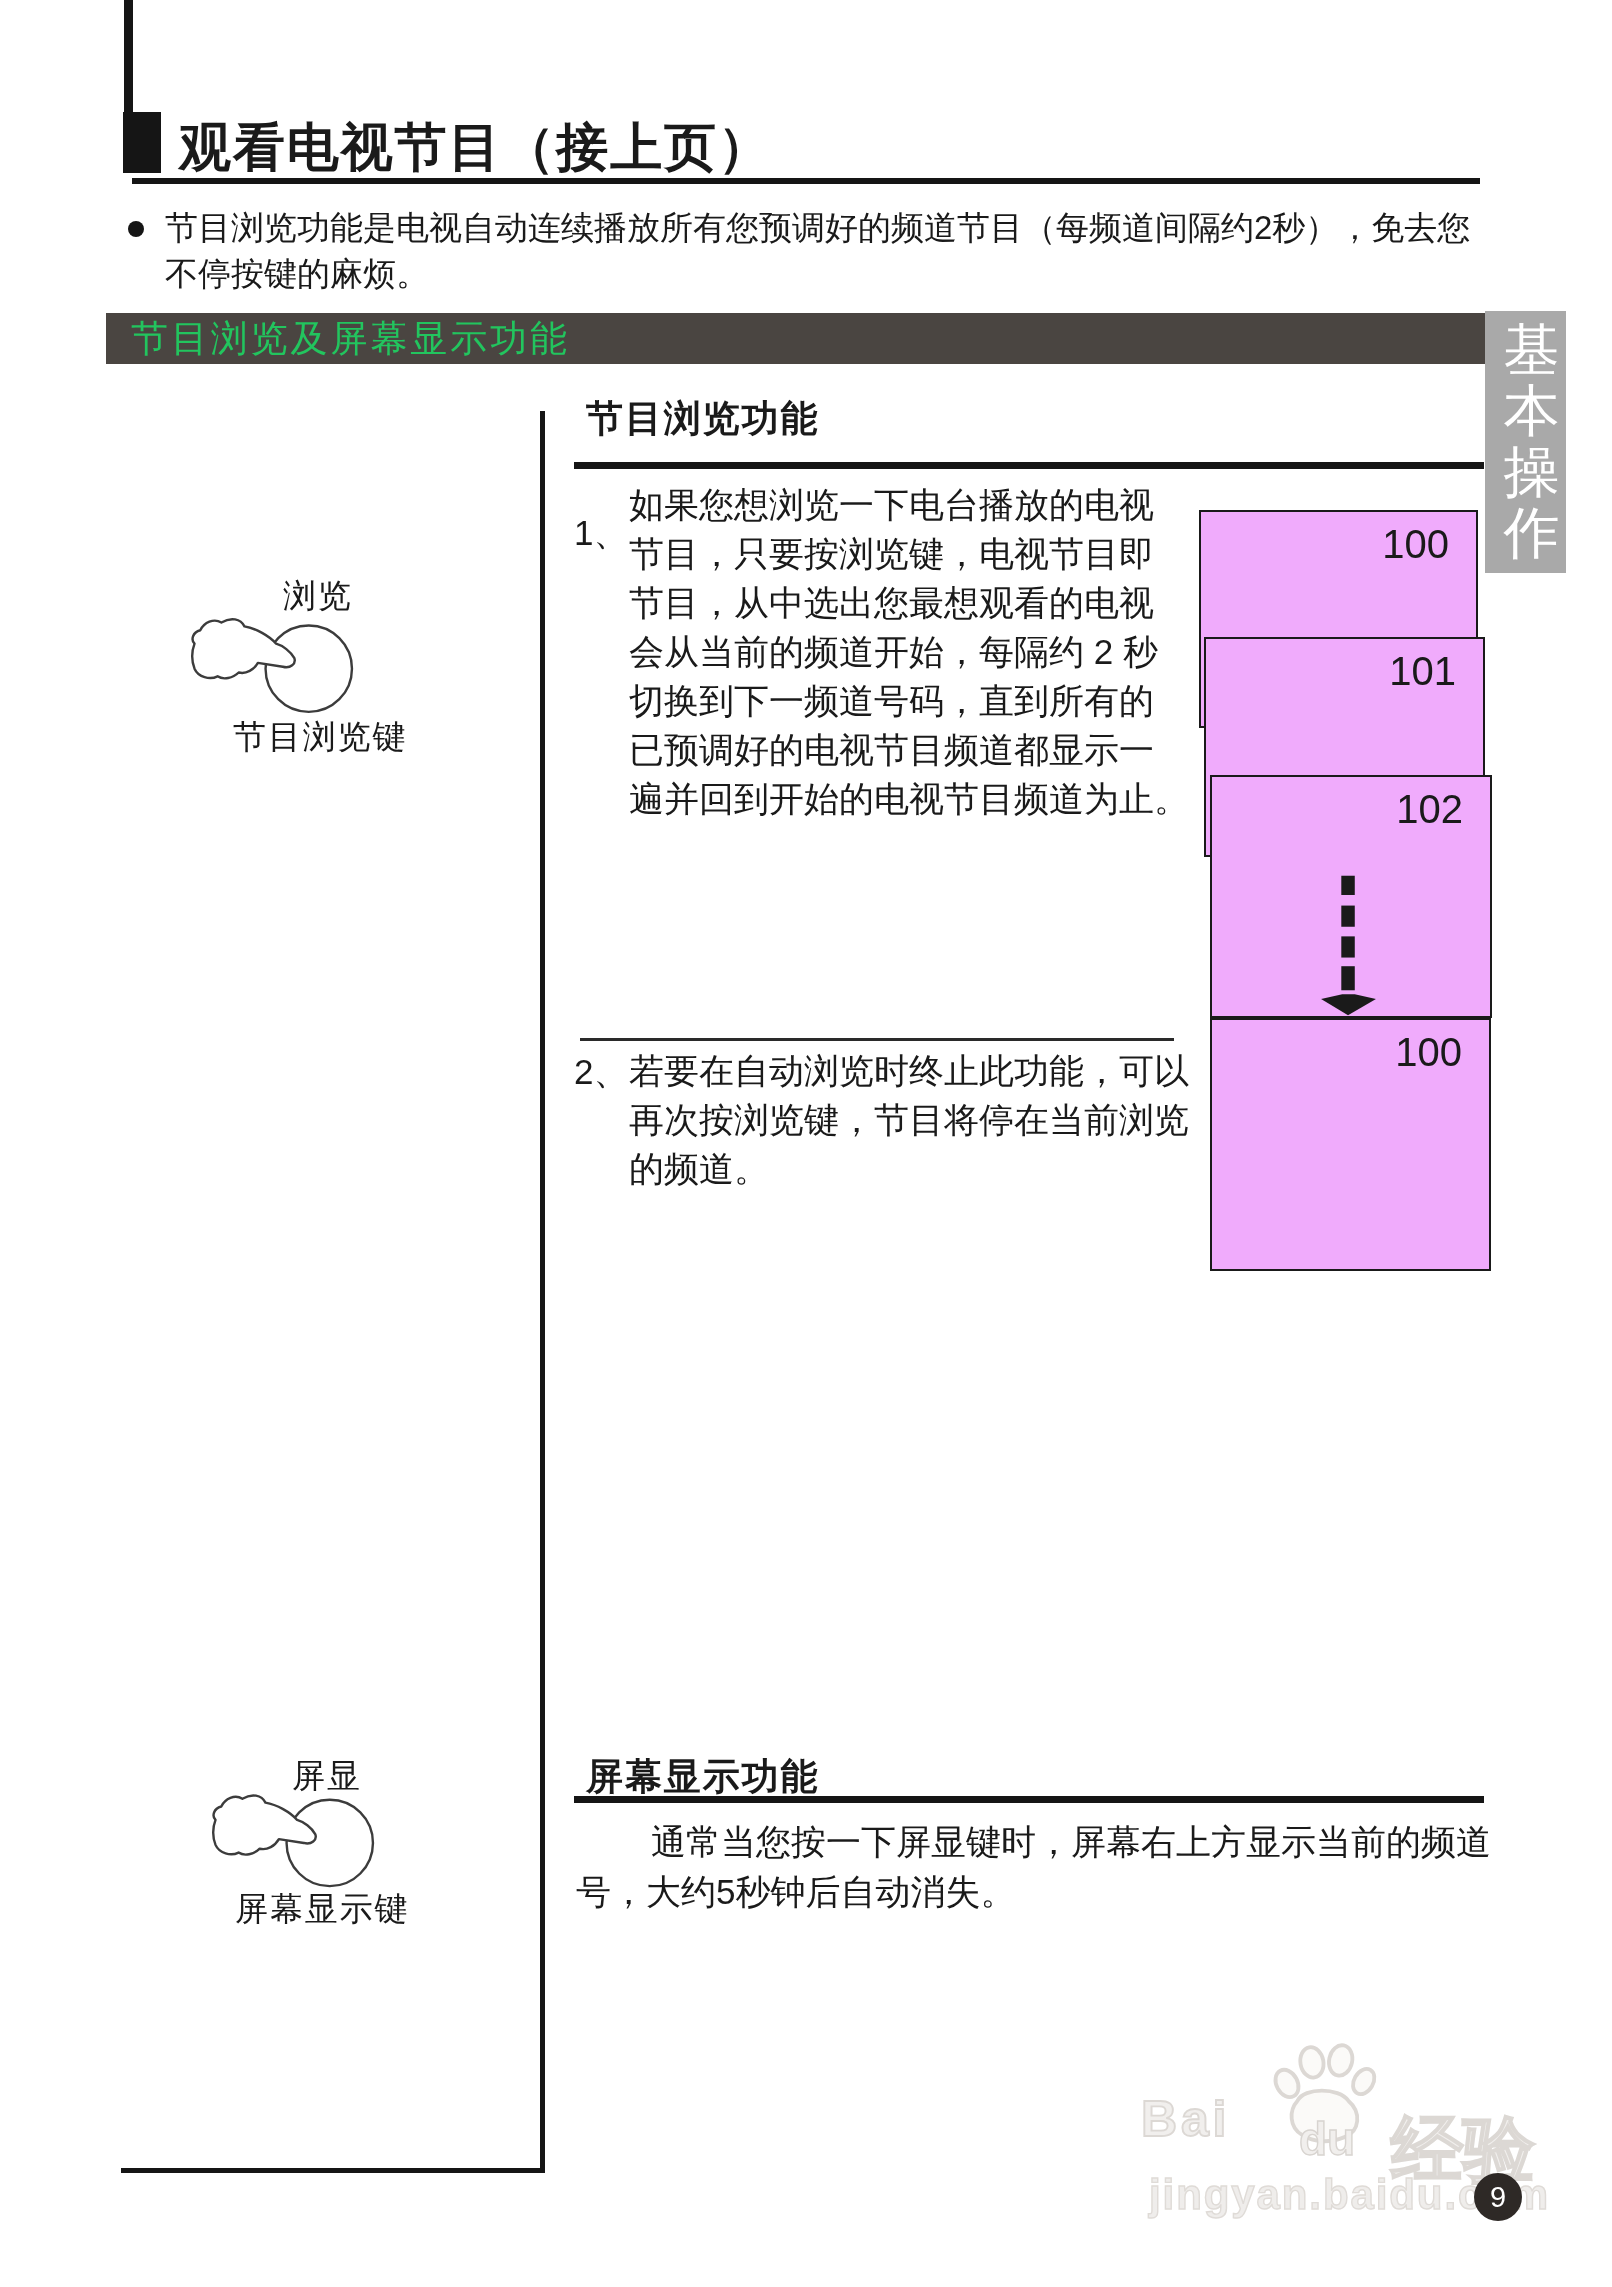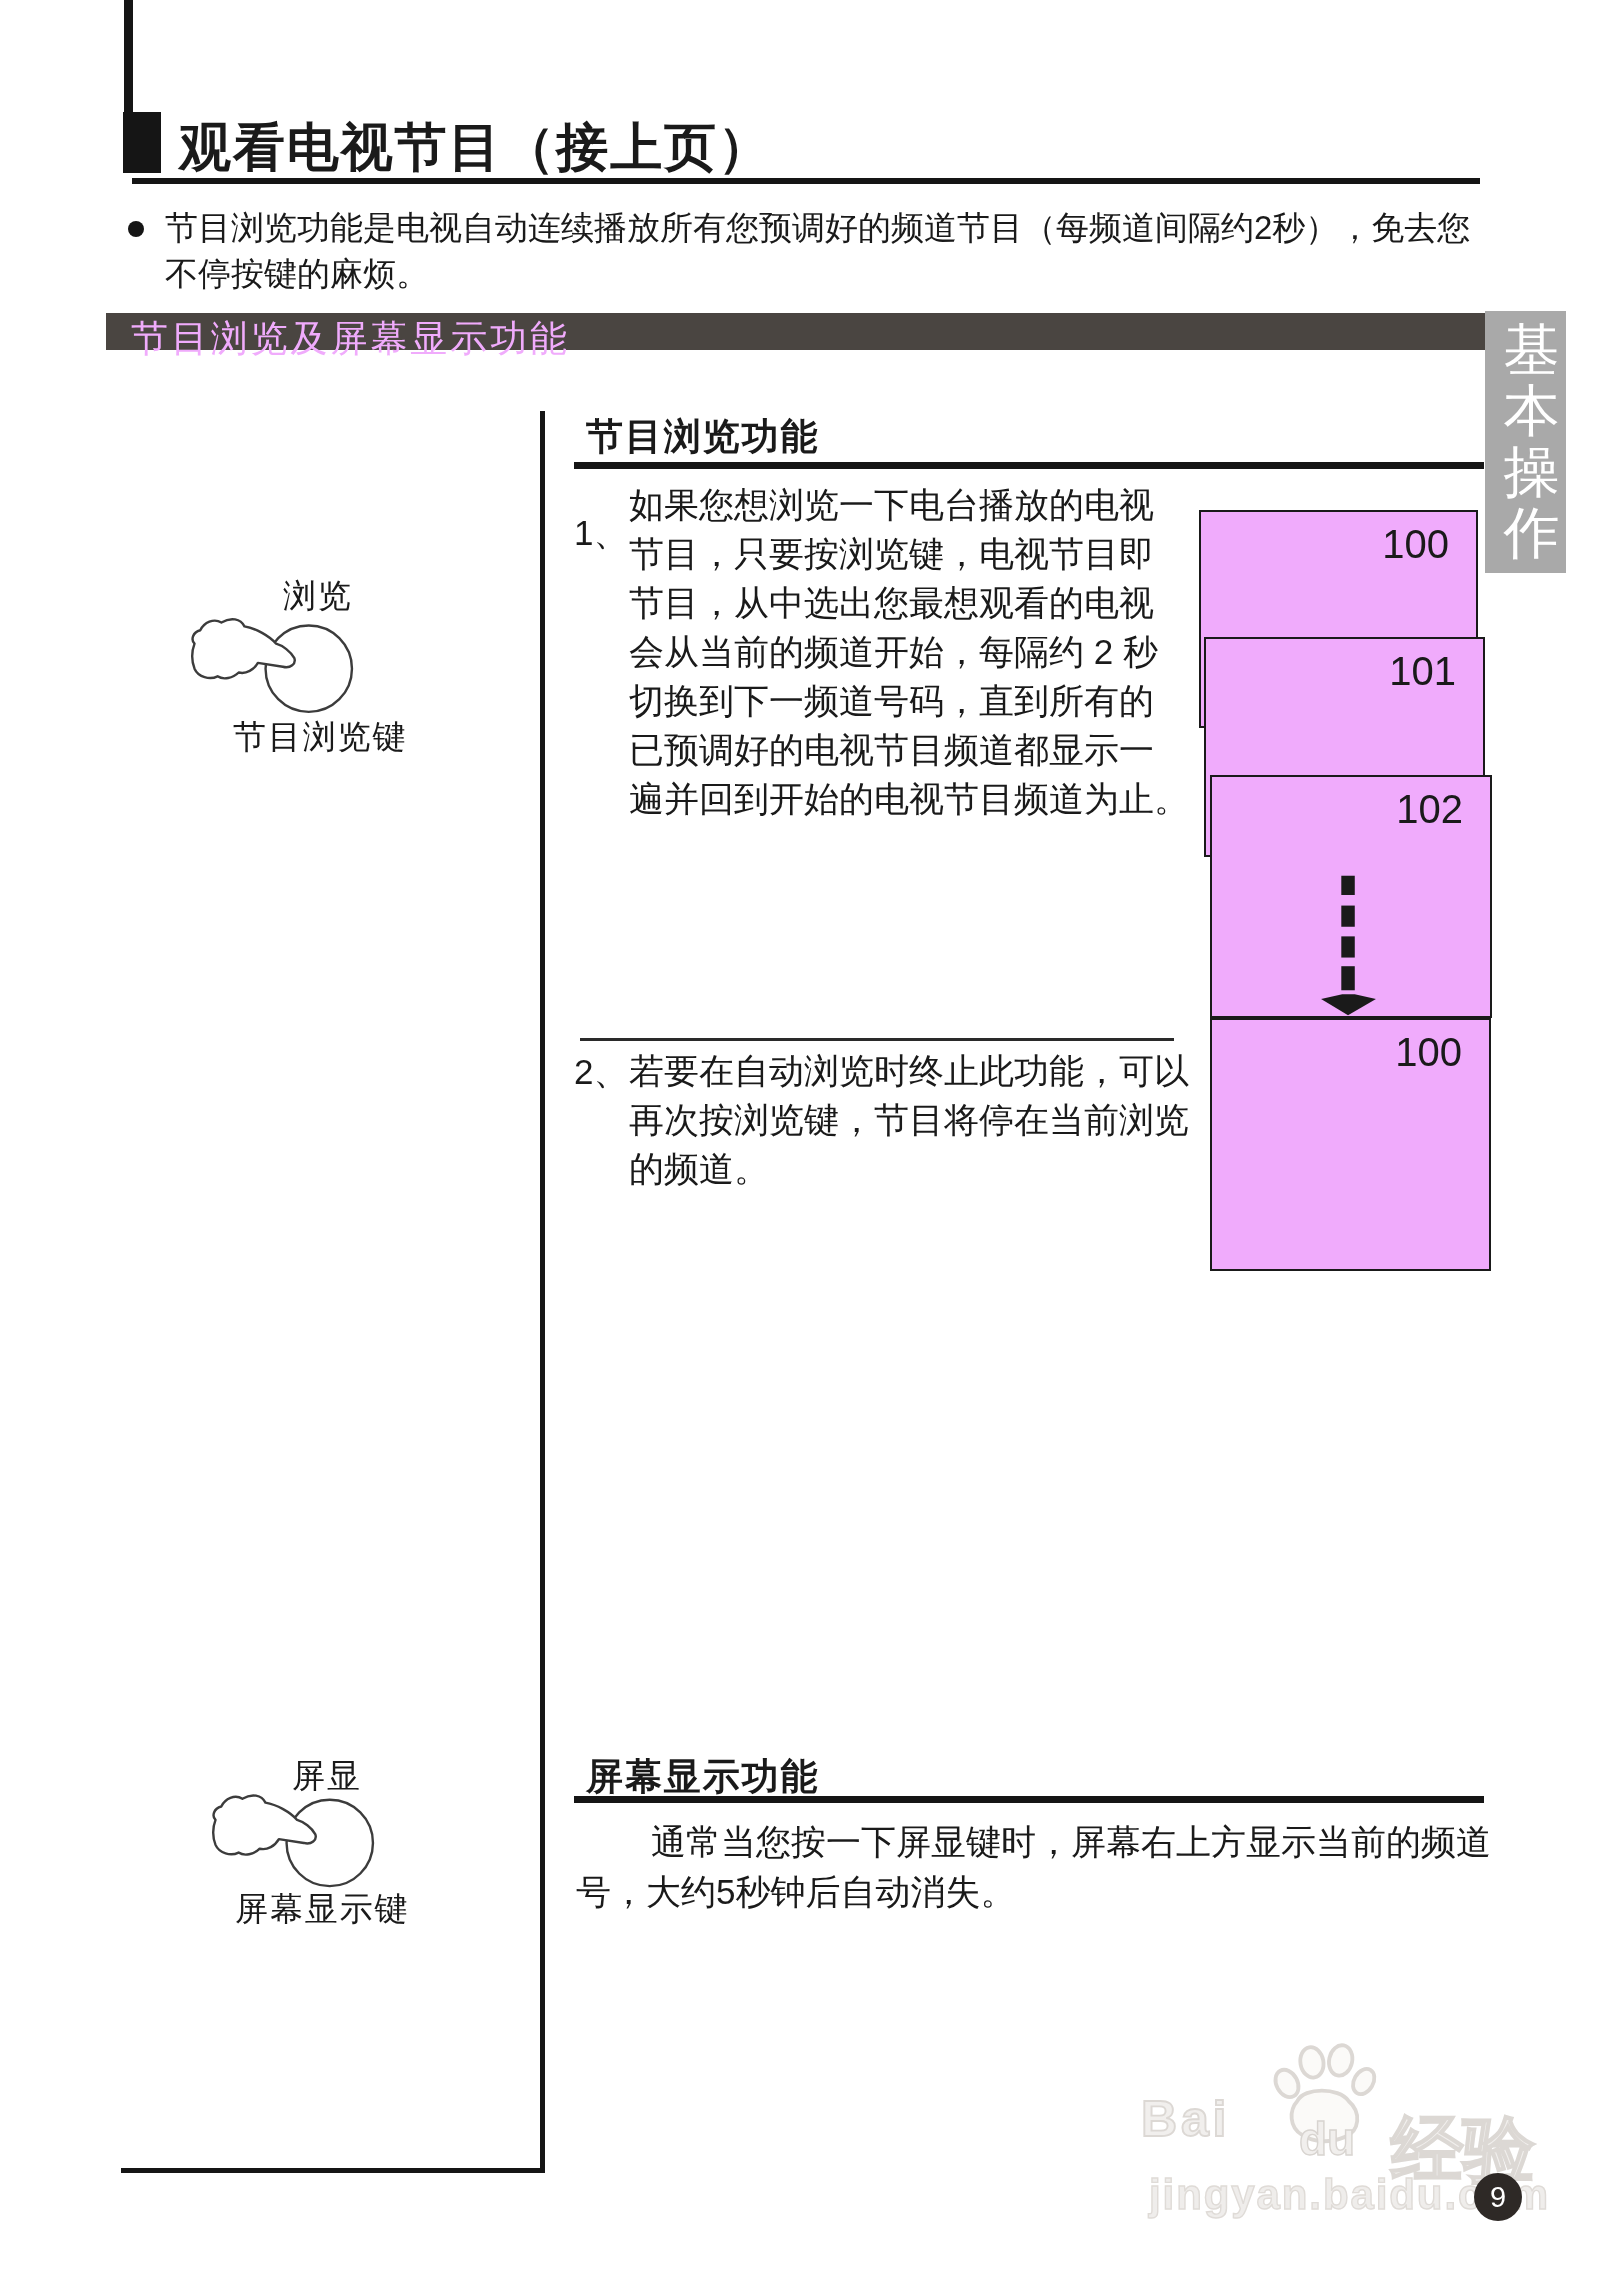--- a/index.html
+++ b/index.html
@@ -8,30 +8,30 @@
   .abs{position:absolute;}
 
   .spine{left:124px;top:0;width:8.6px;height:113px;background:#151515;}
   .title-sq{left:123px;top:112px;width:38px;height:61px;background:#151515;}
   .page-title{left:179px;top:113px;font-size:52px;font-weight:700;letter-spacing:1.9px;white-space:nowrap;}
   .title-rule{left:132px;top:178px;width:1348px;height:5.8px;background:#151515;}
 
   .intro-bullet{left:128px;top:221px;width:16.3px;height:16.3px;border-radius:50%;background:#151515;}
   .intro-text{left:165px;top:205px;width:1333px;font-size:33px;line-height:46px;}
 
-  .section-bar{left:106px;top:313px;width:1380px;height:37px;background:#4a4541;color:#f0abfc;
+  .section-bar{left:106px;top:313px;width:1380px;height:51px;background:#4a4541;color:#22c55e;
                font-size:37px;line-height:51px;padding-left:25px;box-sizing:border-box;letter-spacing:2.9px;white-space:nowrap;}
   .side-tab{left:1485px;top:311px;width:81px;height:262px;background:#a9a9a9;color:#ffffff;font-size:56px;}
   .side-tab .tab-text{width:44px;margin:7.7px auto 0;word-break:break-all;line-height:61px;text-align:center;}
 
   .divider-v{left:540px;top:411px;width:4.8px;height:1762px;background:#151515;}
   .bottom-rule{left:121px;top:2168px;width:424px;height:4.8px;background:#151515;}
 
   .sub-head{font-size:37px;font-weight:700;letter-spacing:1.9px;white-space:nowrap;}
-  .sub1-head{left:586px;top:412px;}
+  .sub1-head{left:586px;top:394px;}
   .sub1-rule{left:574px;top:462px;width:910px;height:6.7px;background:#151515;}
   .sub2-head{left:586px;top:1752px;}
   .sub2-rule{left:574px;top:1796px;width:910px;height:6.7px;background:#151515;}
 
   .item-num{font-size:35px;}
   .item1-num{left:574px;top:510px;}
   .item-lines{font-size:35px;line-height:49px;width:586px;}
   .item1-lines{left:629px;top:480px;}
   .item2-rule{left:580px;top:1038px;width:594px;height:2.9px;background:#2a2a2a;}
   .item2-num{left:574px;top:1049px;}

